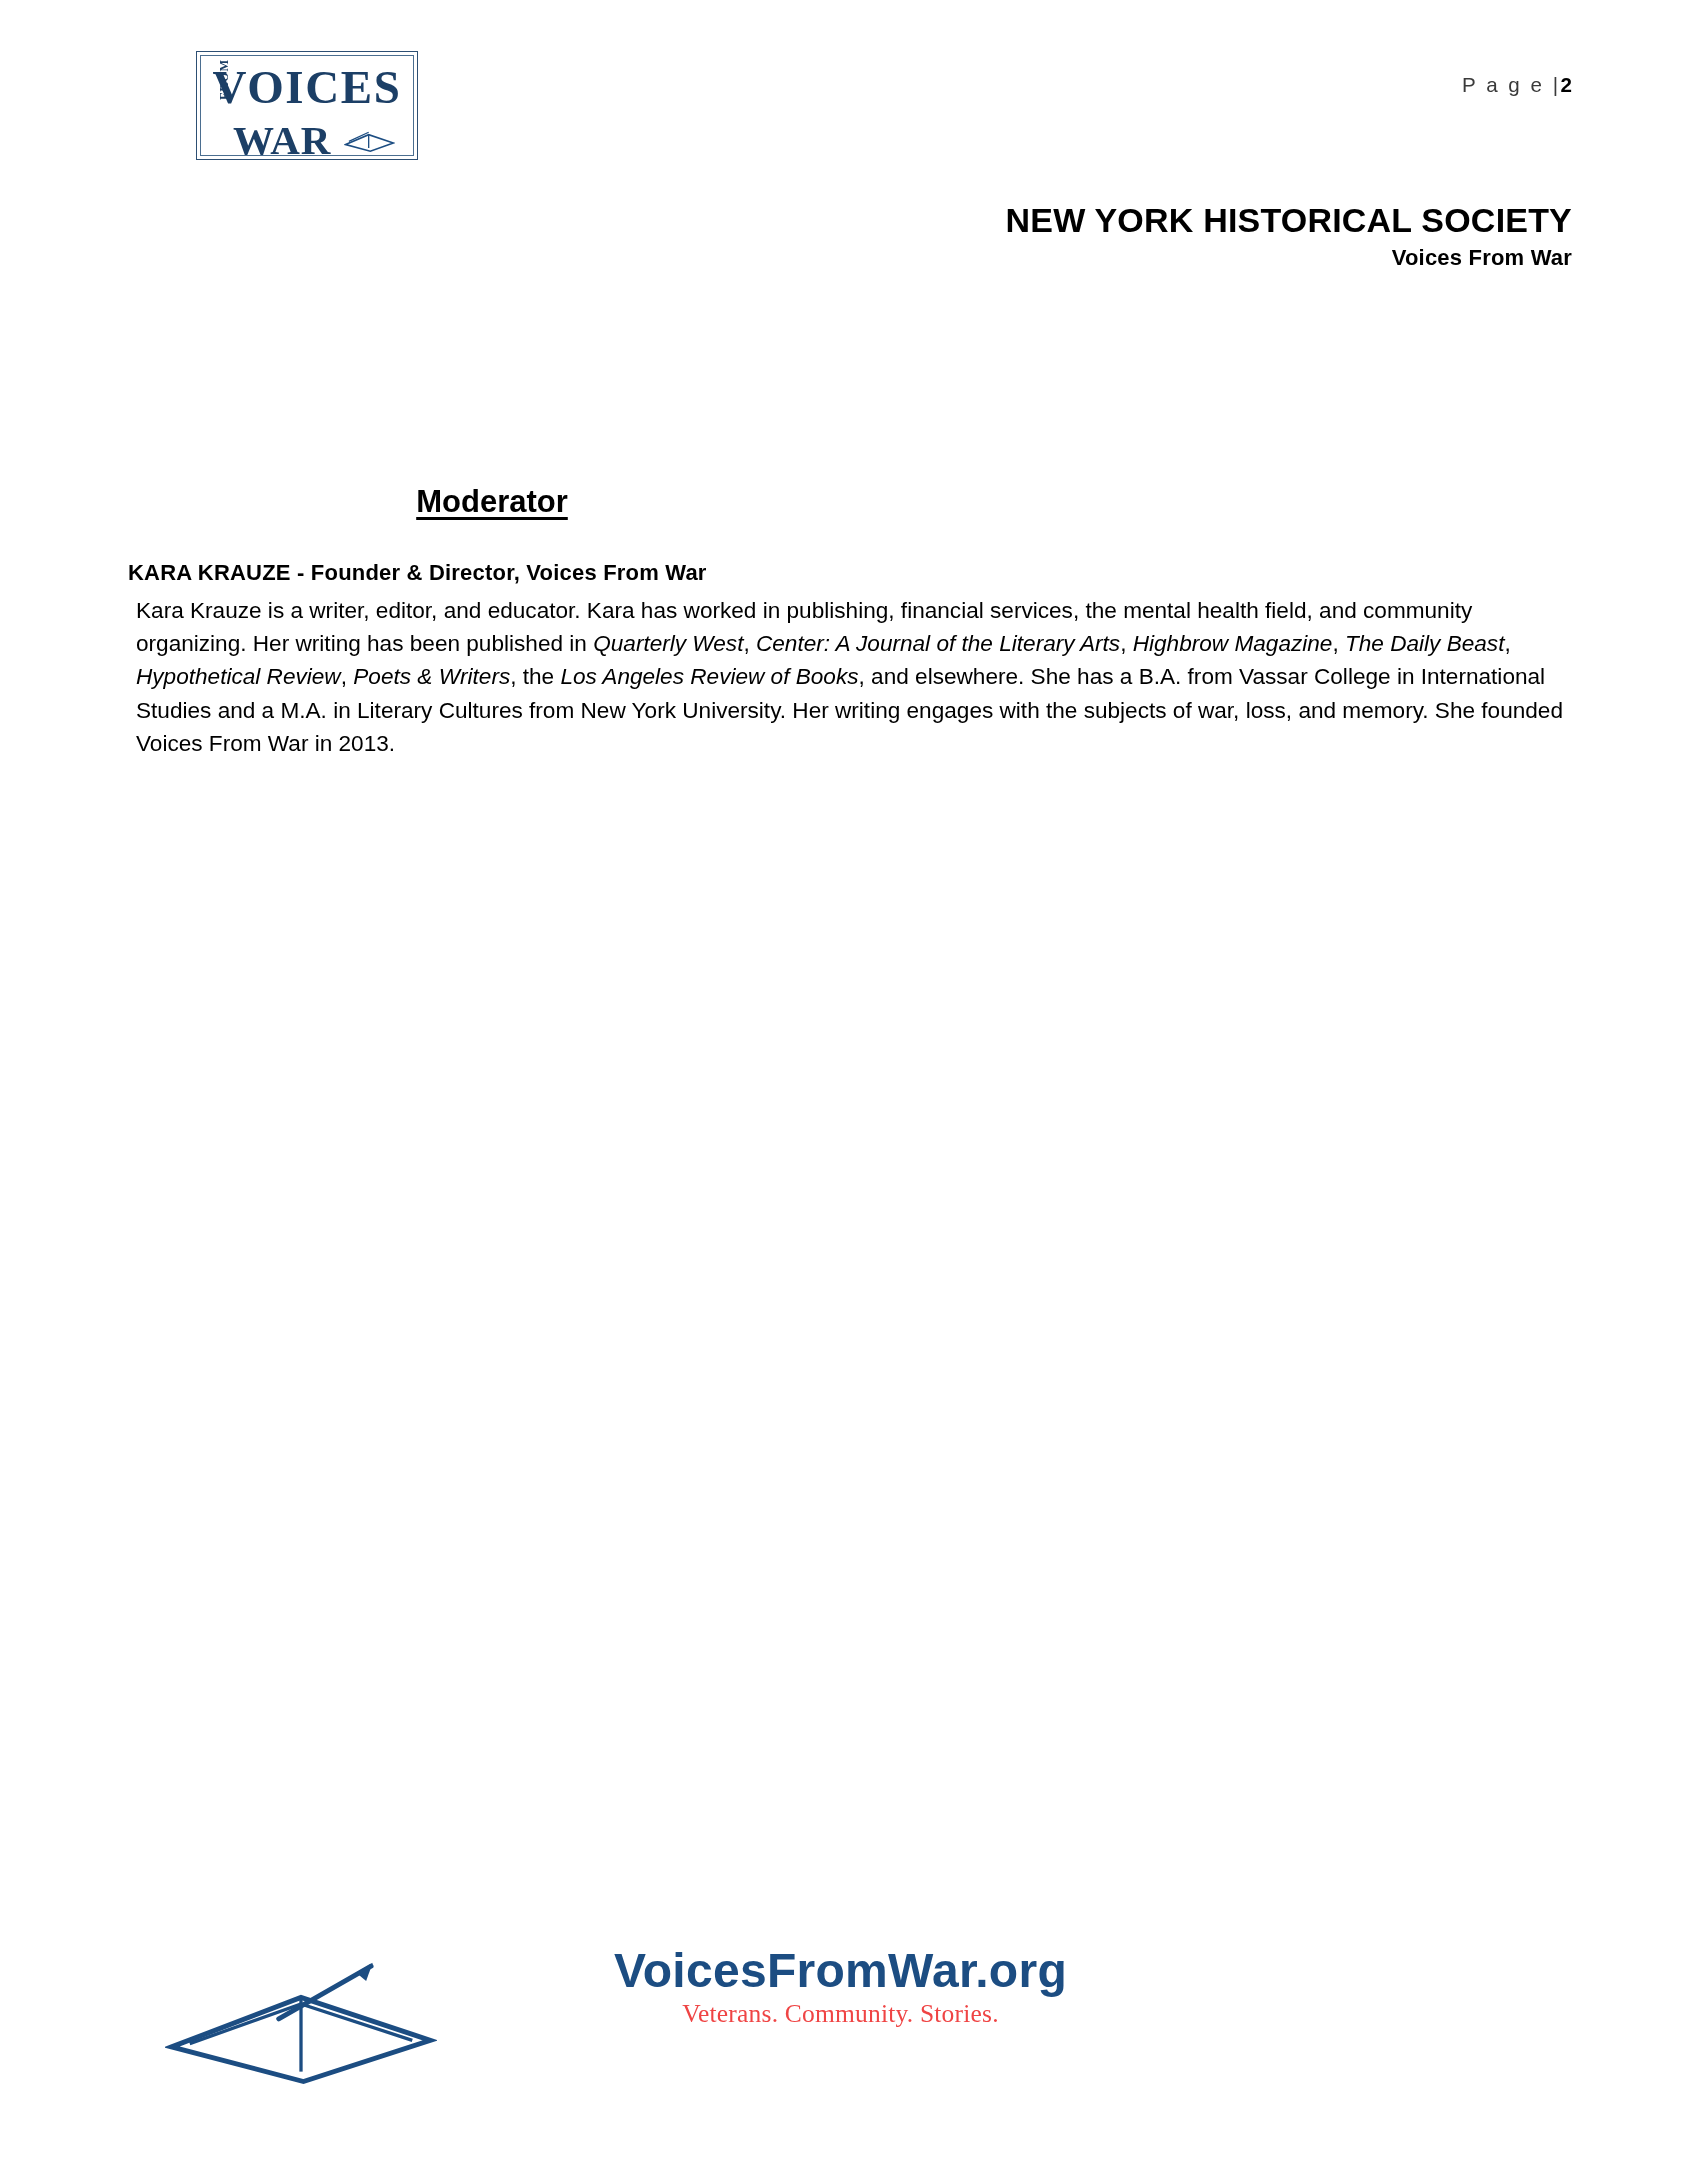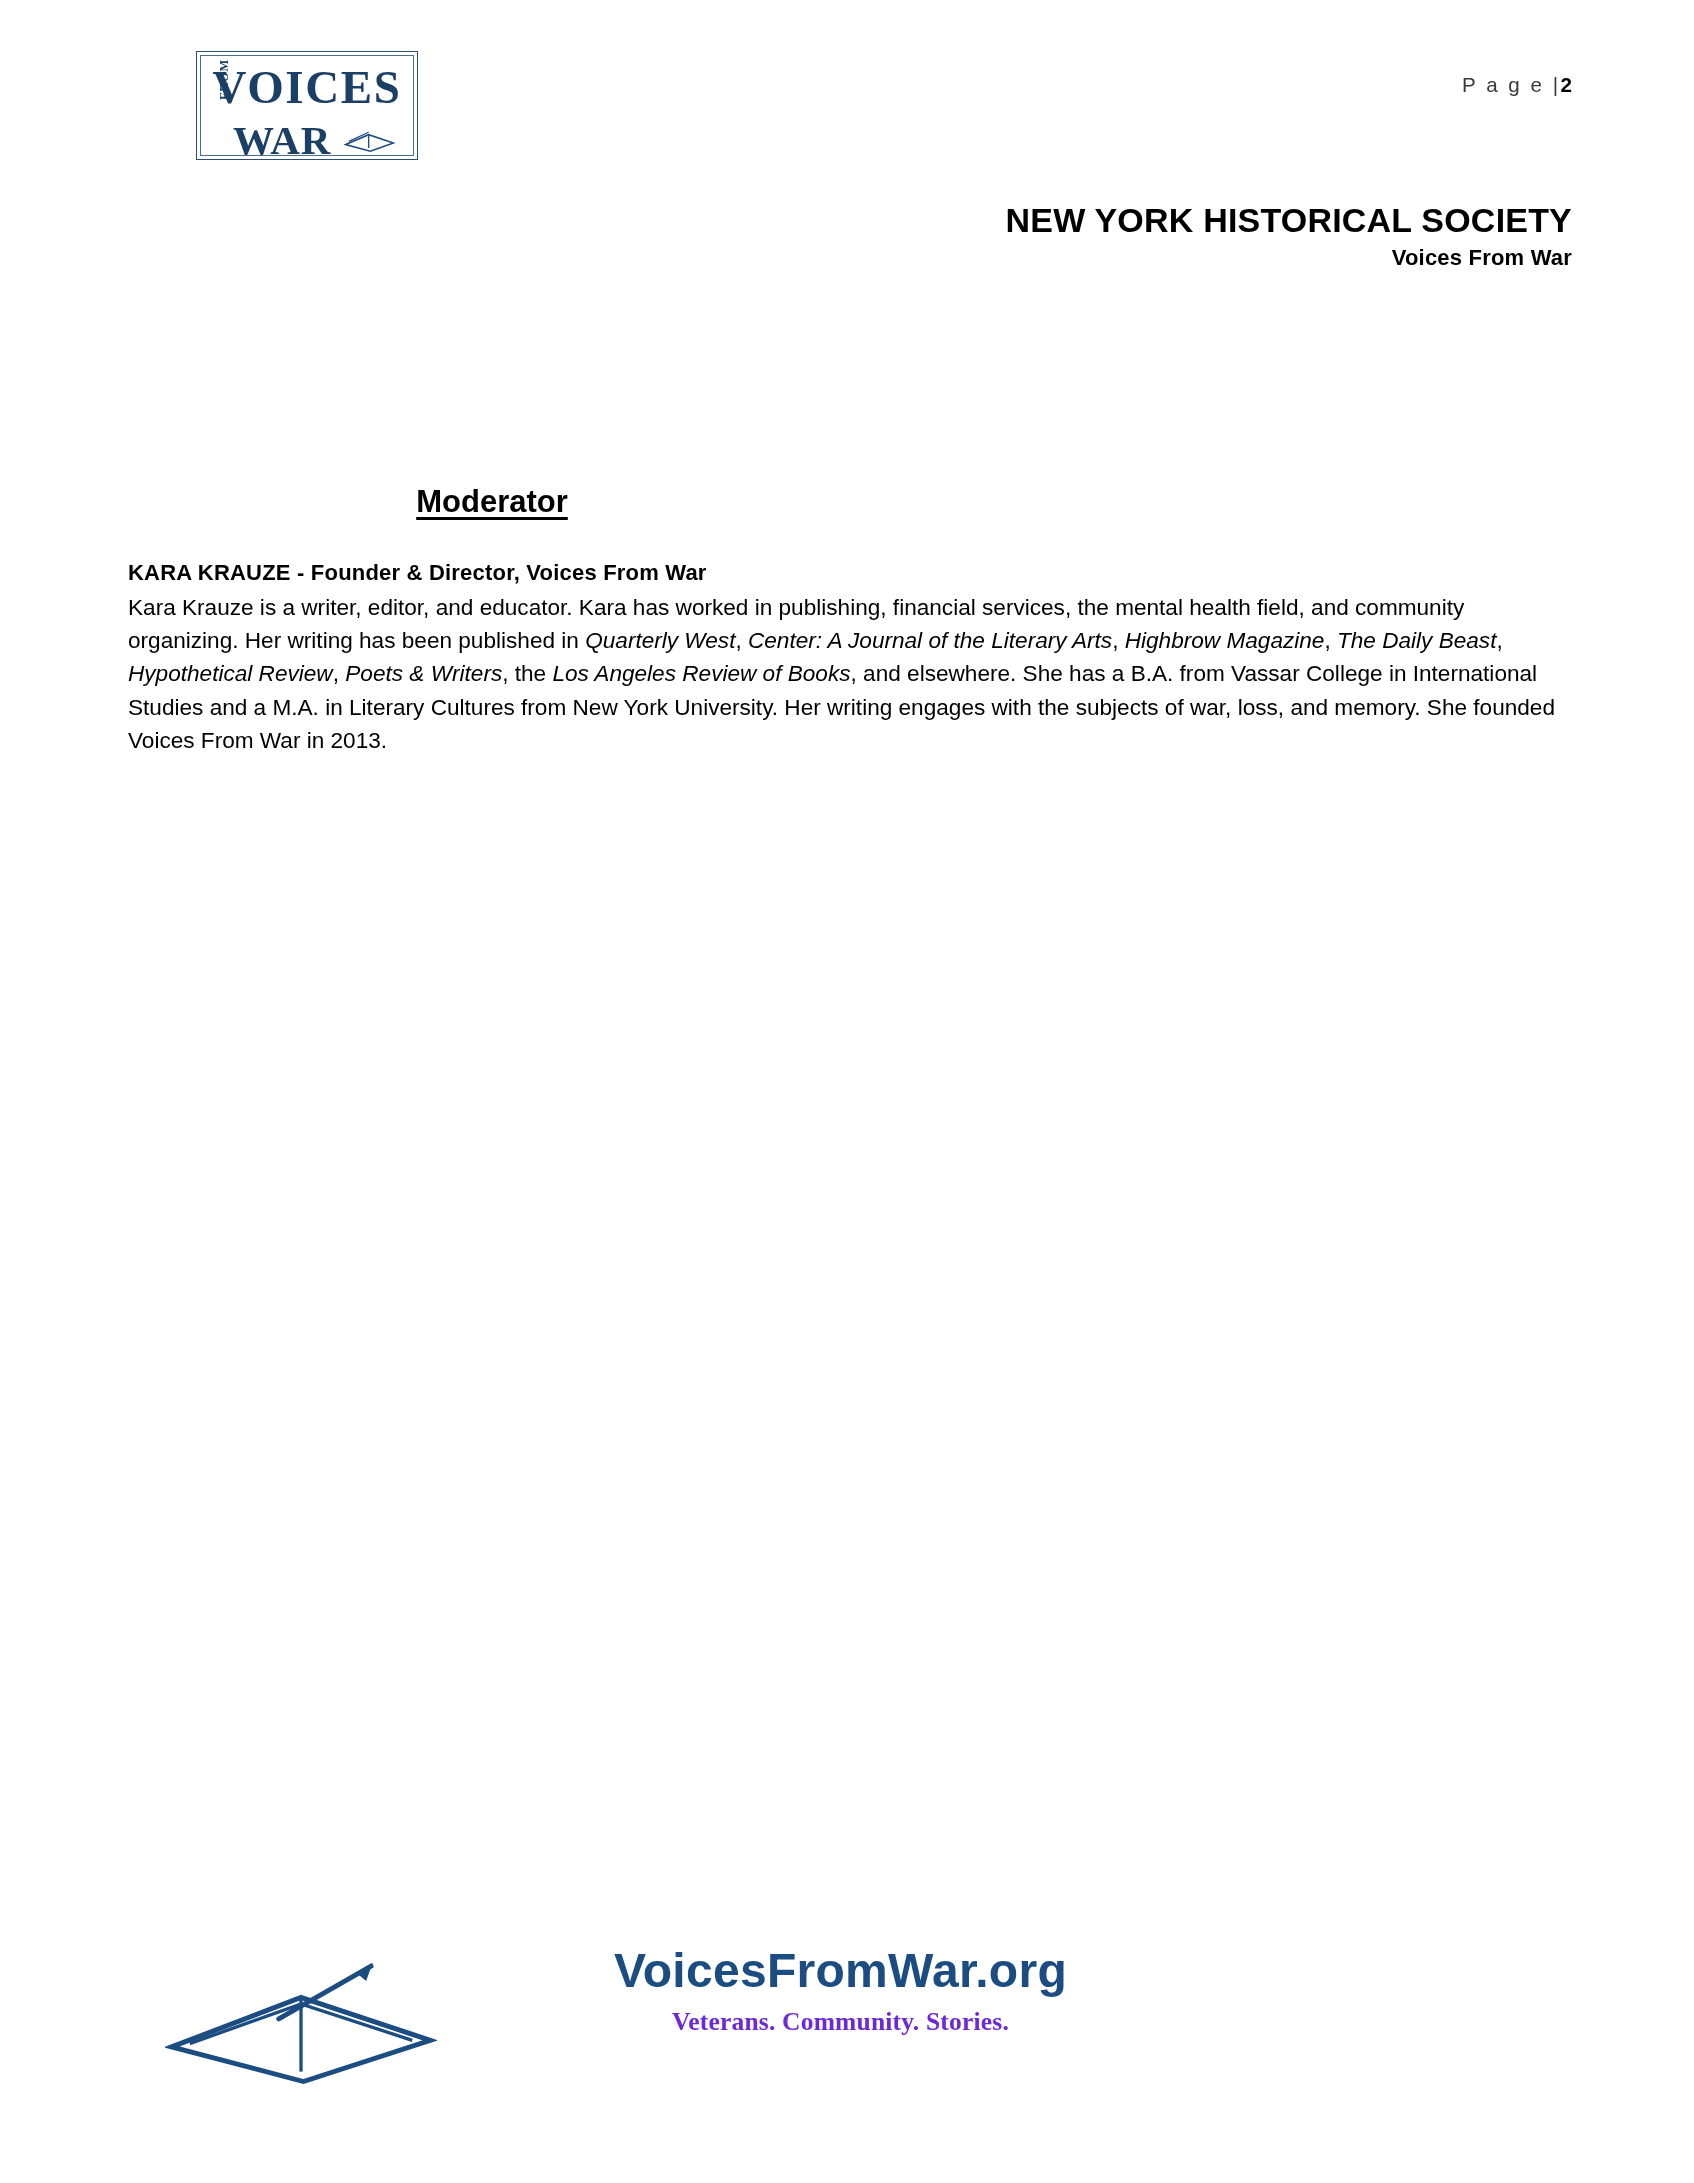--- a/index.html
+++ b/index.html
@@ -153,21 +153,21 @@
   }
   .person-name {
     font-size: 22px;
     font-weight: bold;
     margin: 0 0 5px 0;
     letter-spacing: 0.2px;
   }
   .bio {
     font-size: 22.6px;
     line-height: 1.47;
-    margin: 0;
+    margin: 8px;
     text-align: left;
   }
   .bio i { font-style: italic; }
 
   
   .footer {
     position: absolute;
     left: 0;
     right: 0;
     bottom: 79px;
@@ -189,26 +189,25 @@
   }
   .footer-url {
     font-family: Liberation Sans, sans-serif;
     font-weight: bold;
     font-size: 48px;
     color: #1c4d82;
     letter-spacing: 0.3px;
   }
   .footer-tag1, .footer-tag2 {
     font-family: "Liberation Serif", serif;
-    font-weight: bold;
+    font-weight: normal;
     font-size: 25.5px;
-    color: #6d28d9;
+    color: #ef4444;
     line-height: 1.28;
     letter-spacing: 0.2px;
-    margin-top: 8px;
   }
 </style>
 </head>
 <body>
 
 <div class="page">
 
   <div class="header">
 
     <div class="logo-mark">

